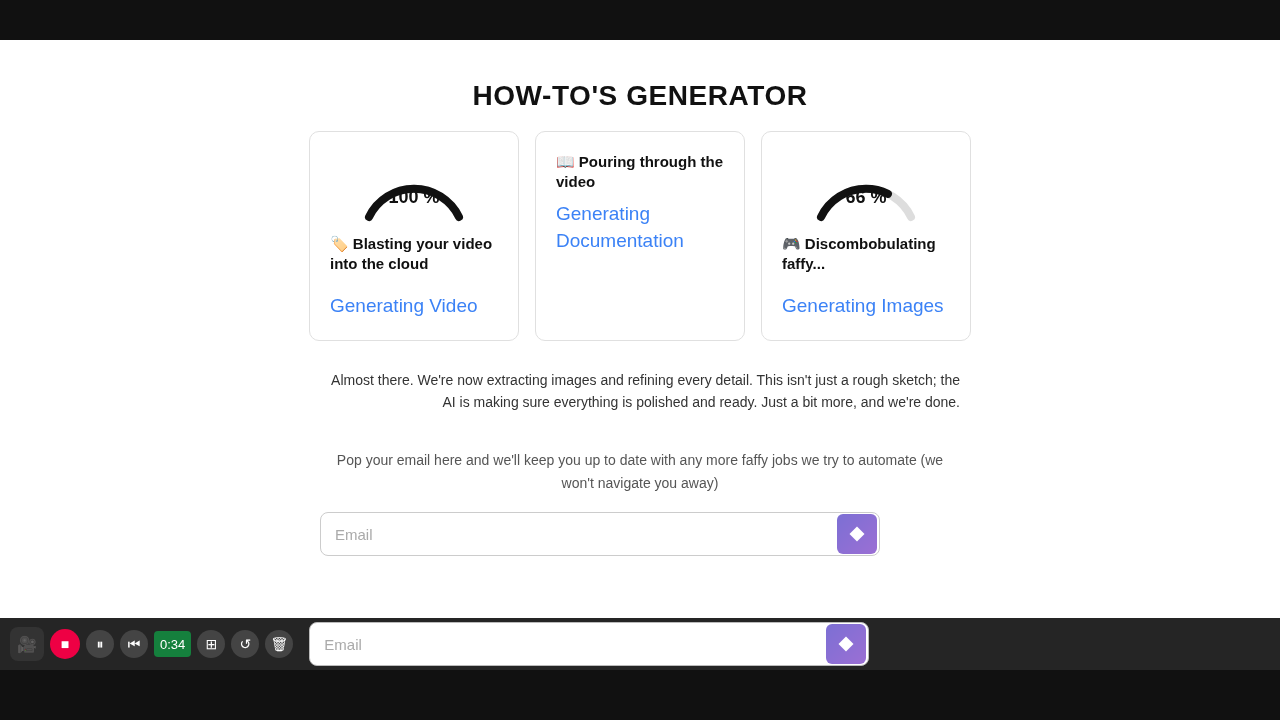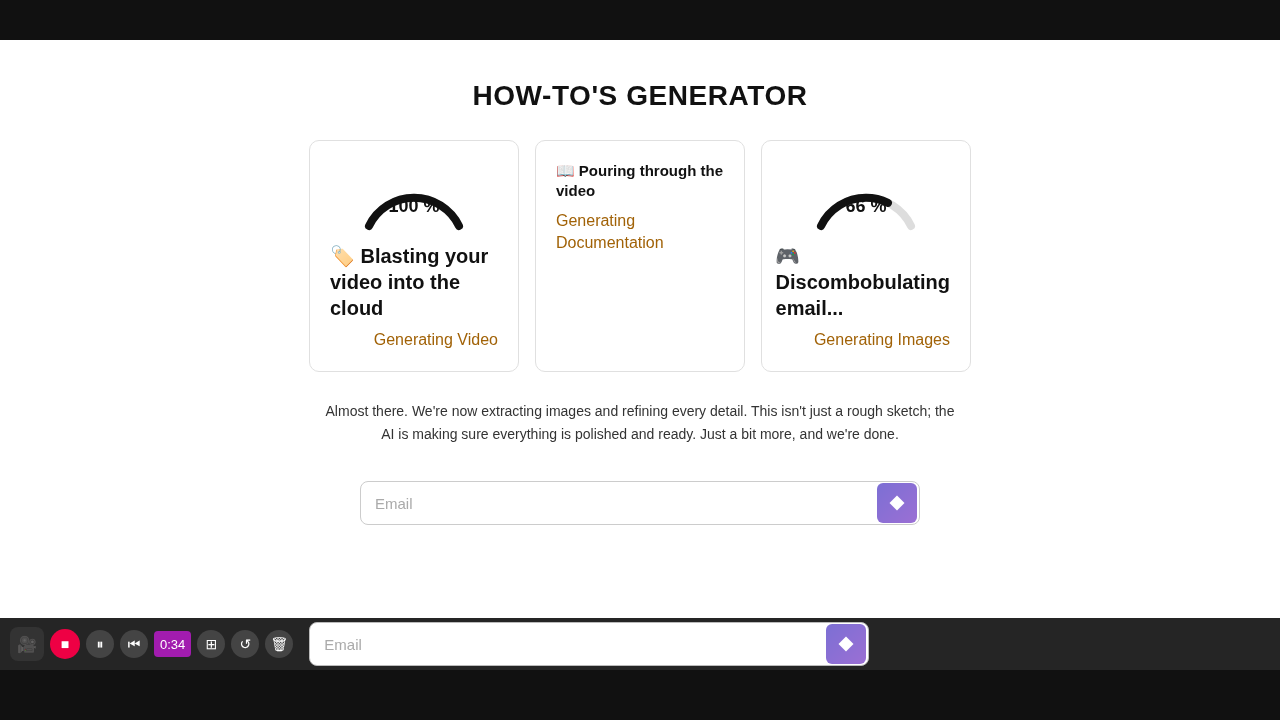--- a/index.html
+++ b/index.html
@@ -22,38 +22,38 @@
       display: flex;
       flex-direction: column;
       align-items: center;
       padding: 40px 20px 20px;
       overflow-y: auto;
     }
     .page-title {
       font-size: 28px;
       font-weight: 900;
       letter-spacing: 0.02em;
-      margin-bottom: 28px;
+      margin-bottom: 19px;
       text-align: center;
     }
     .cards-row {
       display: flex;
       gap: 16px;
       margin-bottom: 28px;
       justify-content: center;
     }
     .card {
       border: 1px solid #e0e0e0;
       border-radius: 10px;
       padding: 20px;
       width: 210px;
       min-height: 185px;
       display: flex;
       flex-direction: column;
-      align-items: flex-end;
+      align-items: flex-start;
       background: #fff;
     }
     .card-progress {
       width: 100%;
       display: flex;
       justify-content: center;
       margin-bottom: 12px;
     }
     .arc-container {
       position: relative;
@@ -69,33 +69,33 @@
       left: 0;
     }
     .arc-percent {
       font-size: 18px;
       font-weight: 700;
       position: relative;
       z-index: 1;
       margin-top: 20px;
     }
     .card-label {
-      font-size: 20px;
+      font-size: 15px;
       font-weight: 700;
-      margin-bottom: 8px;
+      margin-bottom: 20px;
       line-height: 1.3;
     }
     .card-sublabel {
-      font-size: 16px;
-      color: #a16207;
+      font-size: 19px;
+      color: #3b82f6;
       line-height: 1.4;
     }
     .description-text {
       max-width: 640px;
-      text-align: center;
+      text-align: right;
       font-size: 14px;
       color: #333;
       line-height: 1.6;
       margin-bottom: 36px;
     }
     .waiting-section {
       text-align: center;
       max-width: 640px;
     }
     .waiting-title {
@@ -199,21 +199,21 @@
       background: #444;
       color: #fff;
       width: 28px;
       height: 28px;
       border-radius: 50%;
     }
     .toolbar-time {
       color: #fff;
       font-size: 13px;
       padding: 0 6px;
-      background: #a21caf;
+      background: #15803d;
       border-radius: 4px;
       height: 26px;
       display: flex;
       align-items: center;
     }
     .toolbar-icon-btn {
       width: 28px;
       height: 28px;
       background: #444;
       border-radius: 50%;
@@ -278,29 +278,30 @@
         <div class="arc-container">
           <svg width="110" height="70" viewBox="0 0 110 70">
             <path d="M 10 65 A 50 50 0 0 1 100 65" stroke="#ddd" stroke-width="8" fill="none" stroke-linecap="round"></path>
             <path d="M 10 65 A 50 50 0 0 1 100 65" stroke="#111" stroke-width="8" fill="none" stroke-linecap="round" stroke-dasharray="157" stroke-dashoffset="78.5"></path>
           </svg>
           <span class="arc-percent">66 %</span>
         </div>
       </div>
       <div class="card-label">
         <span>🎮 </span>
-        <span>Discombobulating email...</span>
+        <span>Discombobulating faffy...</span>
       </div>
       <div class="card-sublabel">Generating Images</div>
     </div>
   </div>
 
   <p class="description-text">Almost there. We're now extracting images and refining every detail. This isn't just a rough sketch; the AI is making sure everything is polished and ready. Just a bit more, and we're done.</p>
 
   <div class="waiting-section">
+    <p class="waiting-desc">Pop your email here and we'll keep you up to date with any more faffy jobs we try to automate (we won't navigate you away)</p>
     <div class="email-row">
       <input type="email" class="email-input" placeholder="Email" style="">
       <button class="email-submit">
         <svg viewBox="0 0 24 24">
           <polygon points="12,2 22,12 12,22 2,12" fill="white"></polygon>
         </svg>
       </button>
     </div>
   </div>
 </div>

